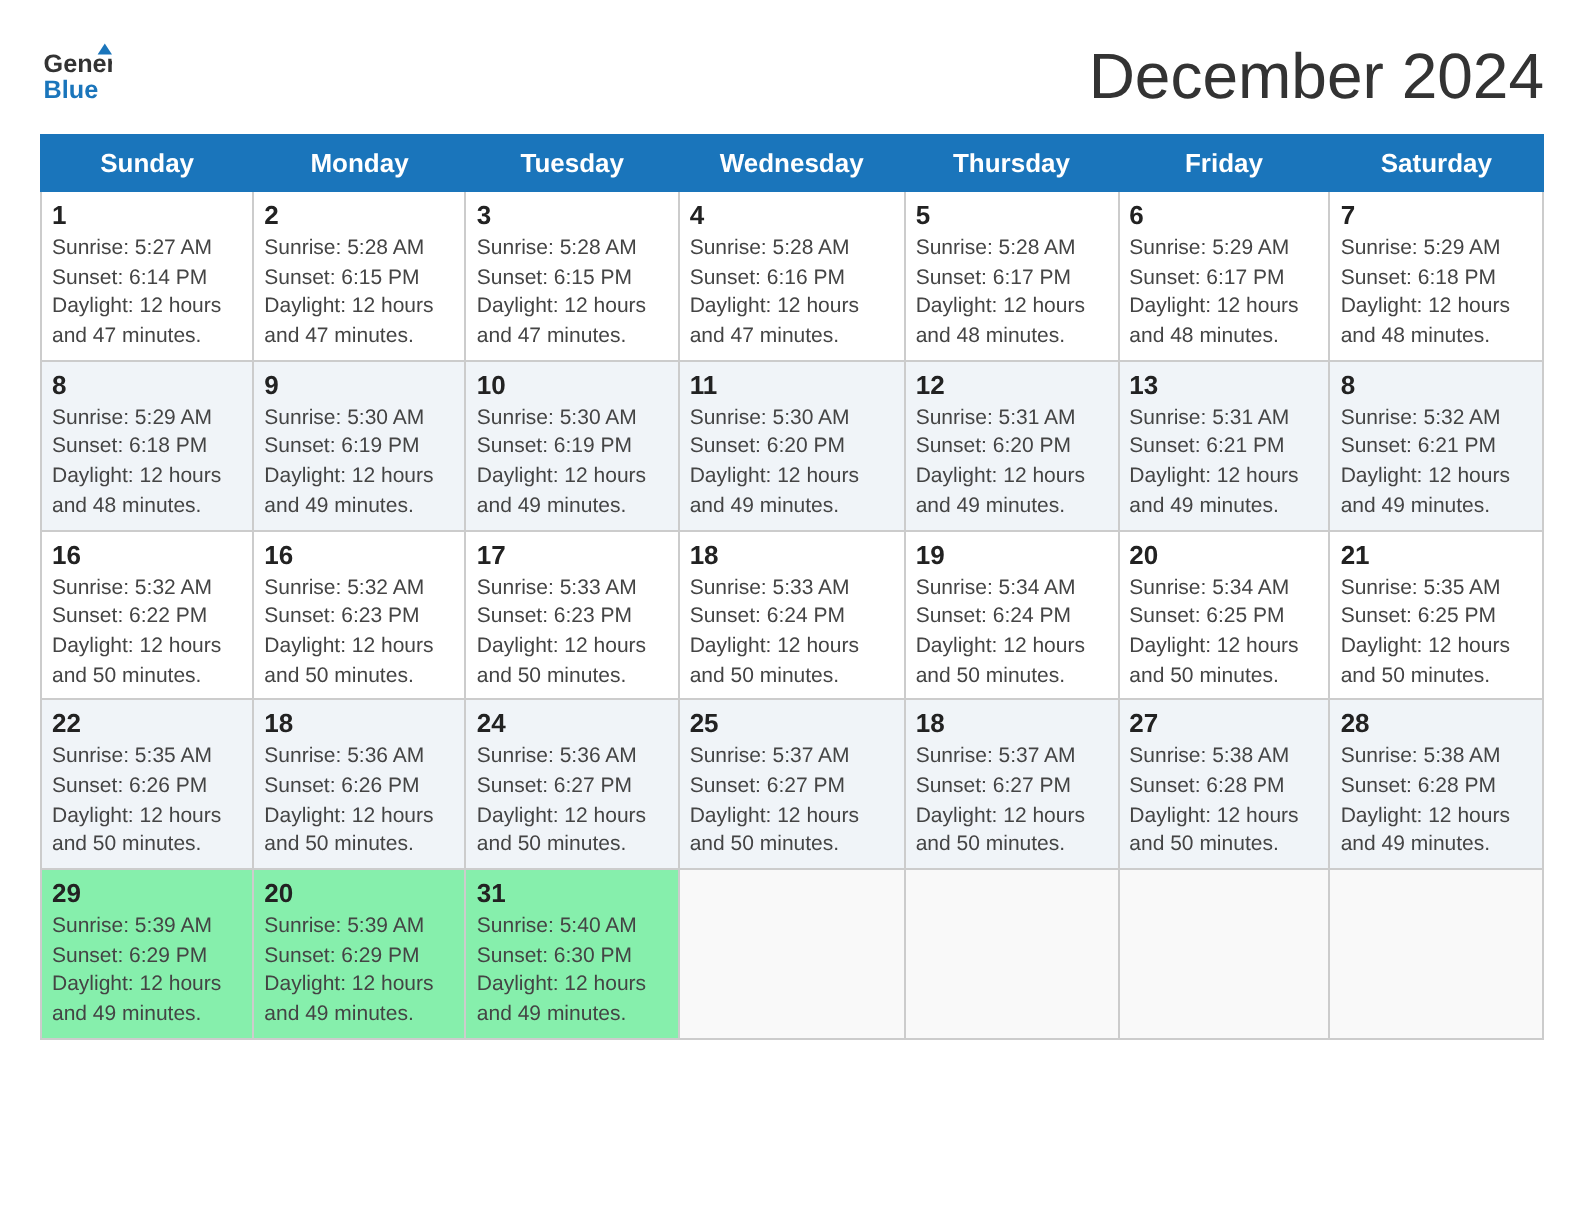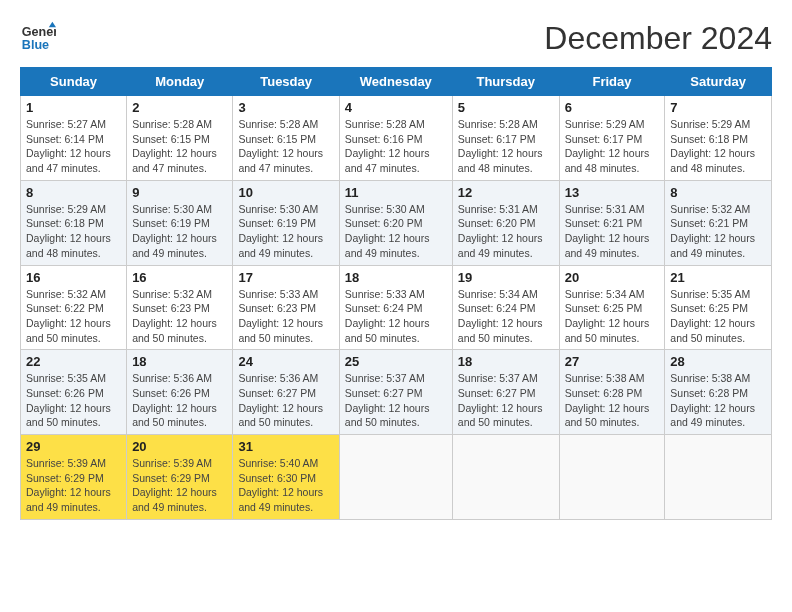--- a/index.html
+++ b/index.html
@@ -56,21 +56,21 @@
       vertical-align: top;
       padding: 4px 5px;
       width: calc(100% / 7);
       min-height: 80px;
       background: #fff;
     }
     .calendar-table tr:nth-child(even) td {
       background: #f0f4f8;
     }
     .calendar-table tr:last-child td {
-      background: #fde047;
+      background: #86efac;
     }
     .day-number {
       font-size: 13px;
       font-weight: bold;
       color: #222;
       display: block;
       margin-bottom: 2px;
     }
     .day-info {
       color: #444;

